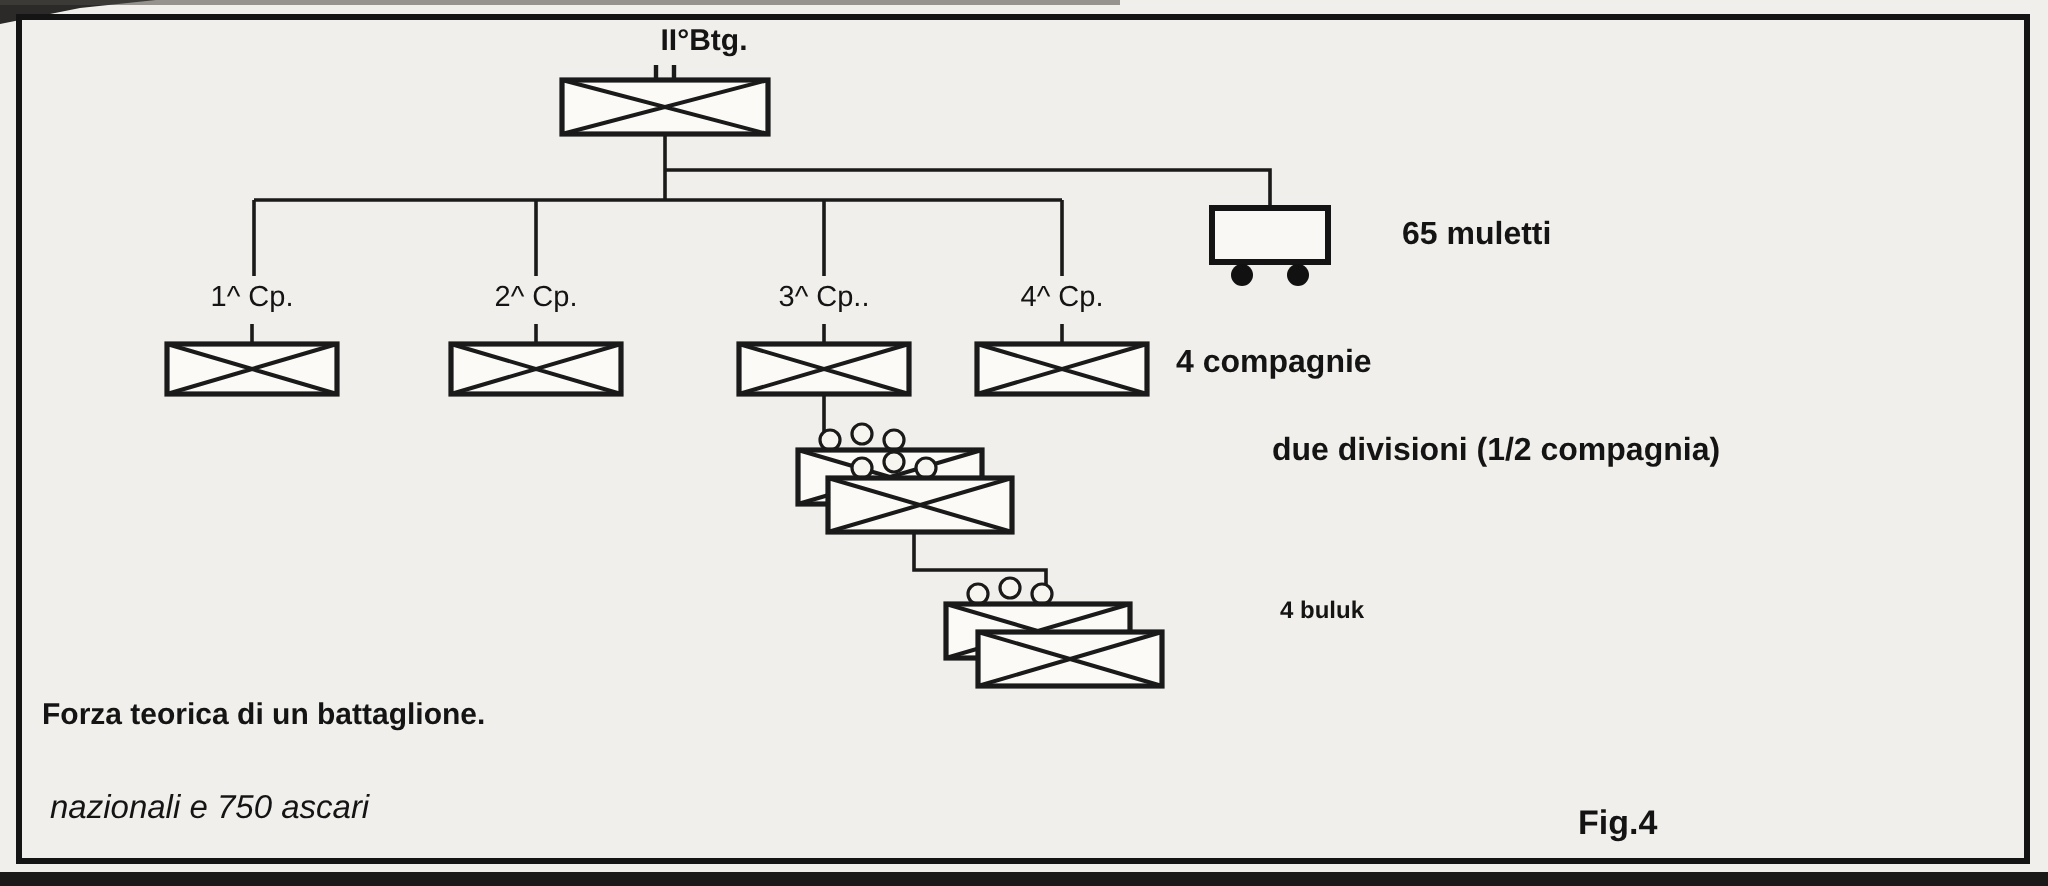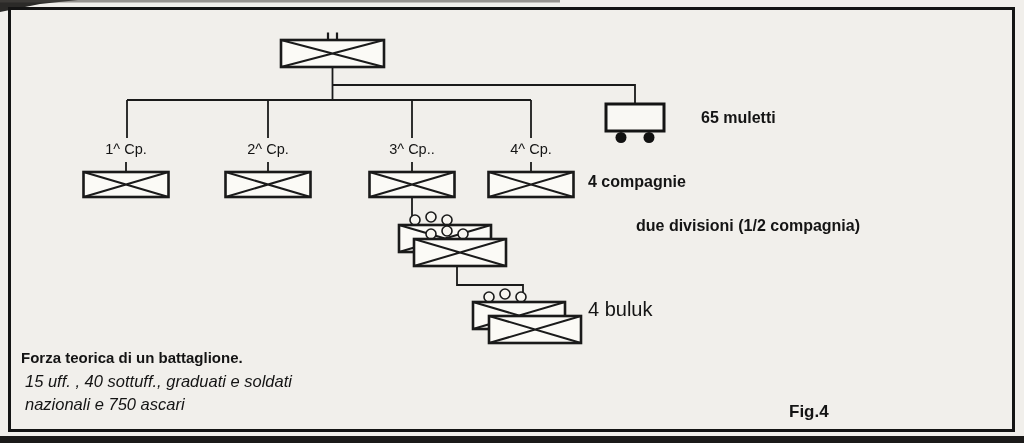--- a/index.html
+++ b/index.html
@@ -22,21 +22,21 @@
   .lbl.center { text-align:center; }
   .btg-label   { left:292px; top:12px; width:120px; font-size:15px; font-weight:bold; }
   .cp-label    { top:141px; width:100px; font-size:14.5px; }
   .cp-1 { left:76px; }
   .cp-2 { left:218px; }
   .cp-3 { left:362px; }
   .cp-4 { left:481px; }
   .muletti-label   { left:701px; top:109px; font-size:16px; font-weight:bold; }
   .compagnie-label { left:588px; top:173px; font-size:16px; font-weight:bold; }
   .divisioni-label { left:636px; top:217px; font-size:16px; font-weight:bold; }
-  .buluk-label     { left:588px; top:298px; font-size:20px; font-weight:normal; }
+  .buluk-label     { left:640px; top:298px; font-size:12px; font-weight:bold; }
   .caption-title { left:21px; top:349px; font-size:15px; font-weight:bold; }
   .caption-line1 { left:25px; top:372px; font-size:16.5px; font-style:italic; }
   .caption-line2 { left:25px; top:395px; font-size:16.5px; font-style:italic; }
   .fig-label { left:789px; top:386px; font-size:17px; font-weight:bold;margin-top:16px; }
 
   .unit  { fill:#fbfaf6; stroke:#1a1a1a; stroke-width:2.6; }
   .diag  { stroke:#1a1a1a; stroke-width:2; fill:none; }
   .wire  { stroke:#1a1a1a; stroke-width:1.8; fill:none; }
   .tick  { stroke:#1a1a1a; stroke-width:2.2; fill:none; }
   .loop  { fill:#f7f5f0; stroke:#1a1a1a; stroke-width:1.6; }
@@ -118,31 +118,31 @@
       <circle class="loop" cx="489" cy="297" r="5"></circle>
       <circle class="loop" cx="505" cy="294" r="5"></circle>
       <circle class="loop" cx="521" cy="297" r="5"></circle>
       <rect class="unit" x="473" y="302" width="92" height="27"></rect>
       <path class="diag" d="M473 302 L565 329 M473 329 L565 302"></path>
       <rect class="unit" x="489" y="316" width="92" height="27"></rect>
       <path class="diag" d="M489 316 L581 343 M489 343 L581 316"></path>
     </g>
   </svg>
 
+  <div class="lbl btg-label center">II°Btg.</div>
 
   <div class="lbl cp-label cp-1 center">1^ Cp.</div>
   <div class="lbl cp-label cp-2 center">2^ Cp.</div>
   <div class="lbl cp-label cp-3 center">3^ Cp..</div>
   <div class="lbl cp-label cp-4 center">4^ Cp.</div>
 
   <div class="lbl muletti-label">65 muletti</div>
   <div class="lbl compagnie-label">4 compagnie</div>
   <div class="lbl divisioni-label">due divisioni (1/2 compagnia)</div>
   <div class="lbl buluk-label">4 buluk</div>
 
   <div class="lbl caption-title">Forza teorica di un battaglione.</div>
-  <div class="lbl caption-line1">15 uff. , 40 sottuff., graduati e soldati</div>
   <div class="lbl caption-line2">nazionali e 750 ascari</div>
 
   <div class="lbl fig-label">Fig.4</div>
 
   <div class="frame"></div>
 </div>
 
 </body></html>

